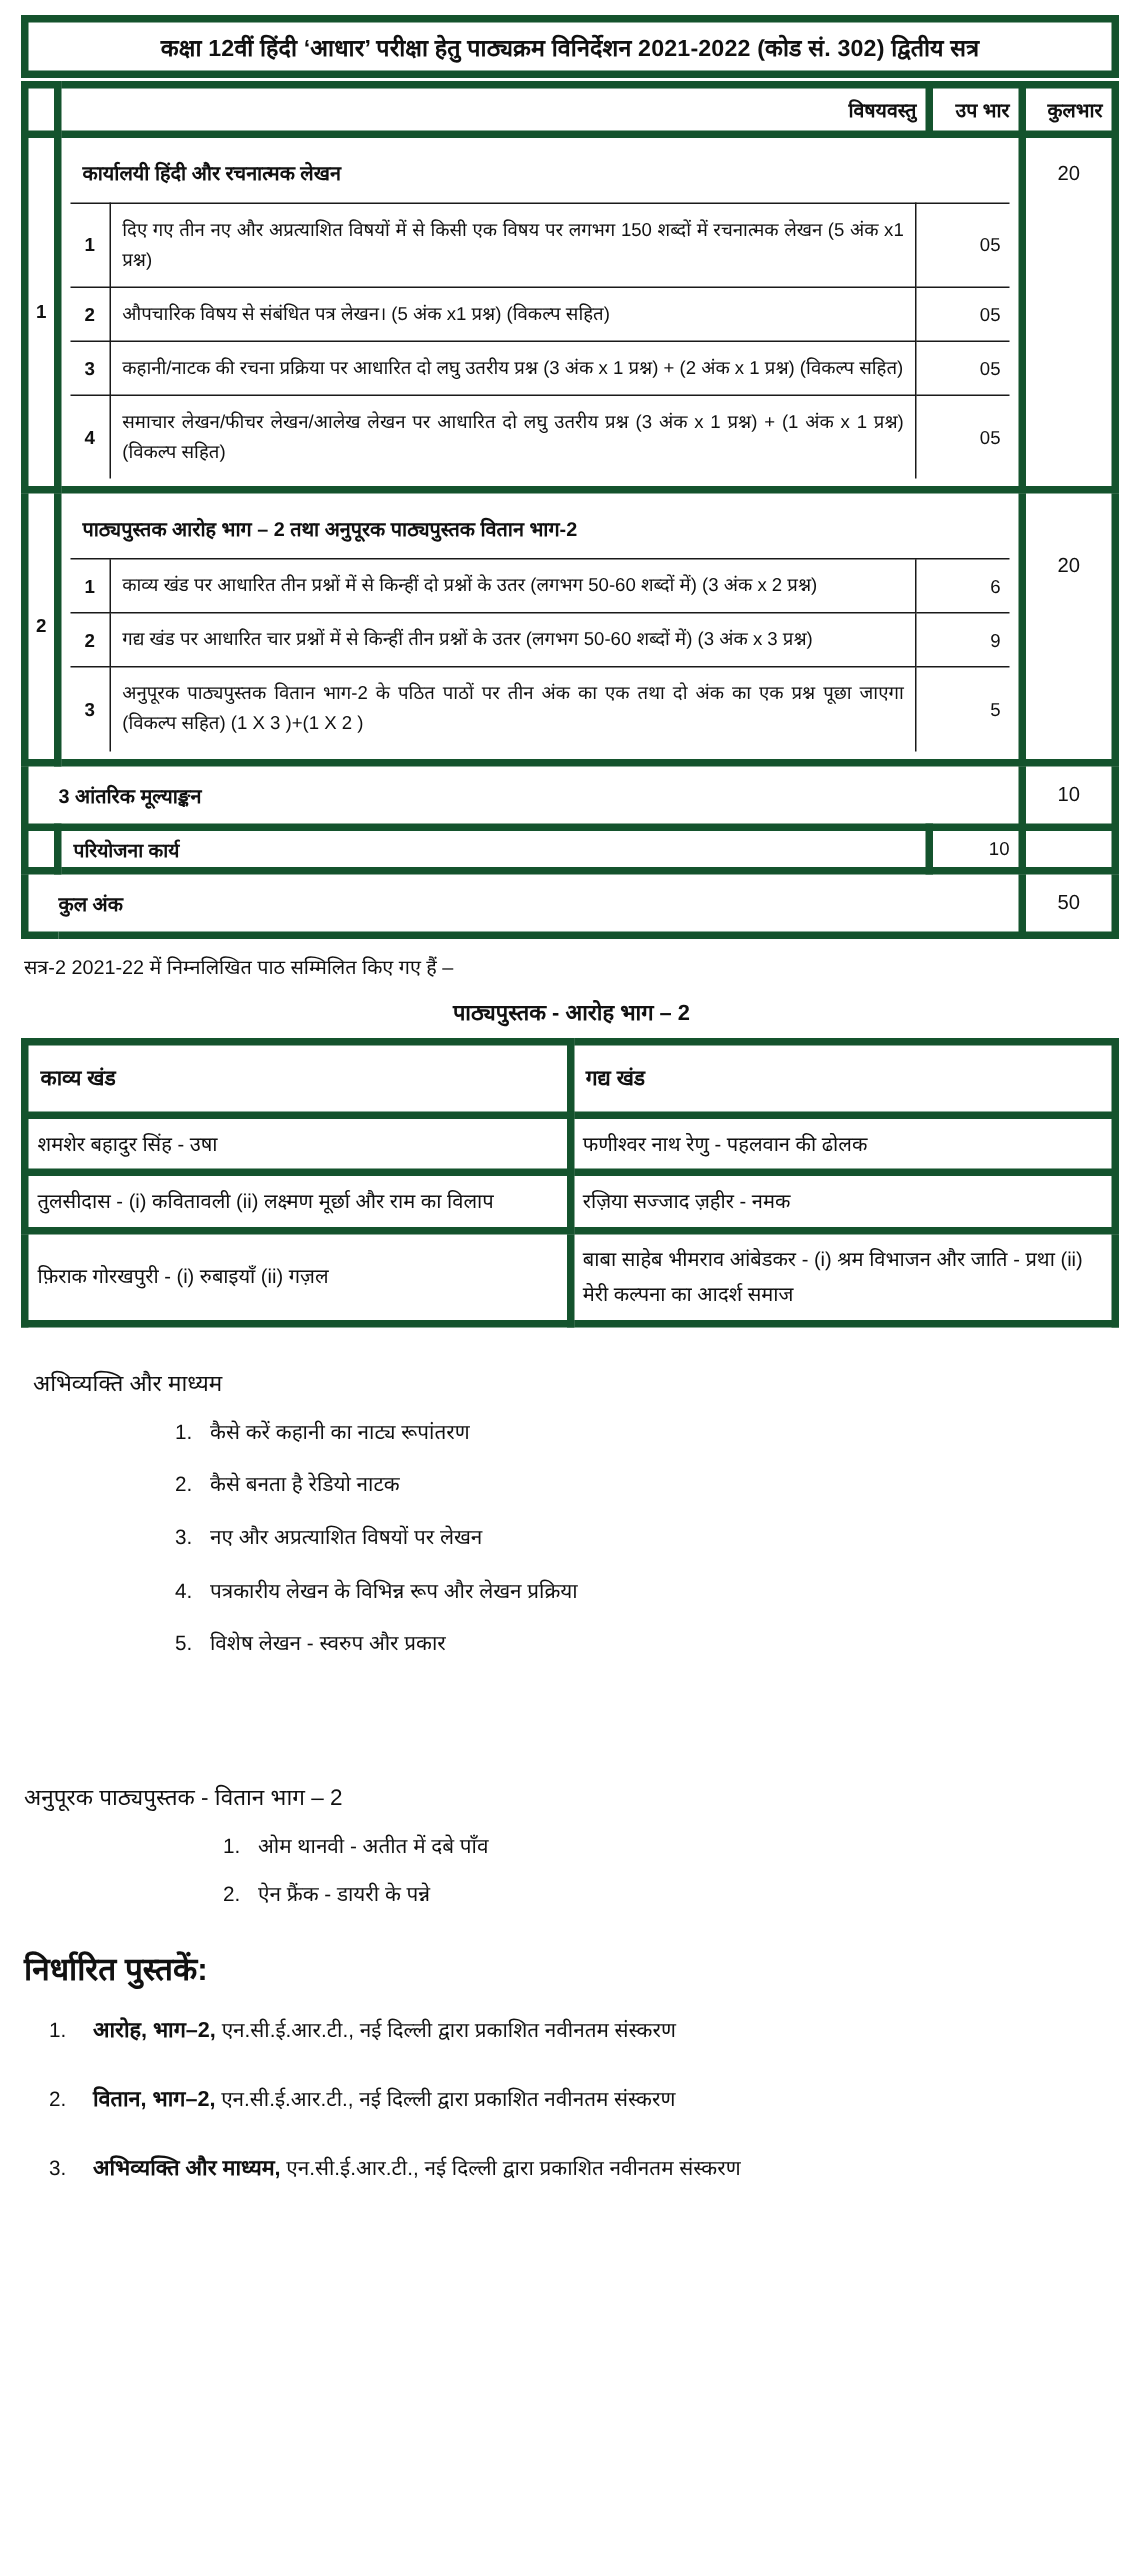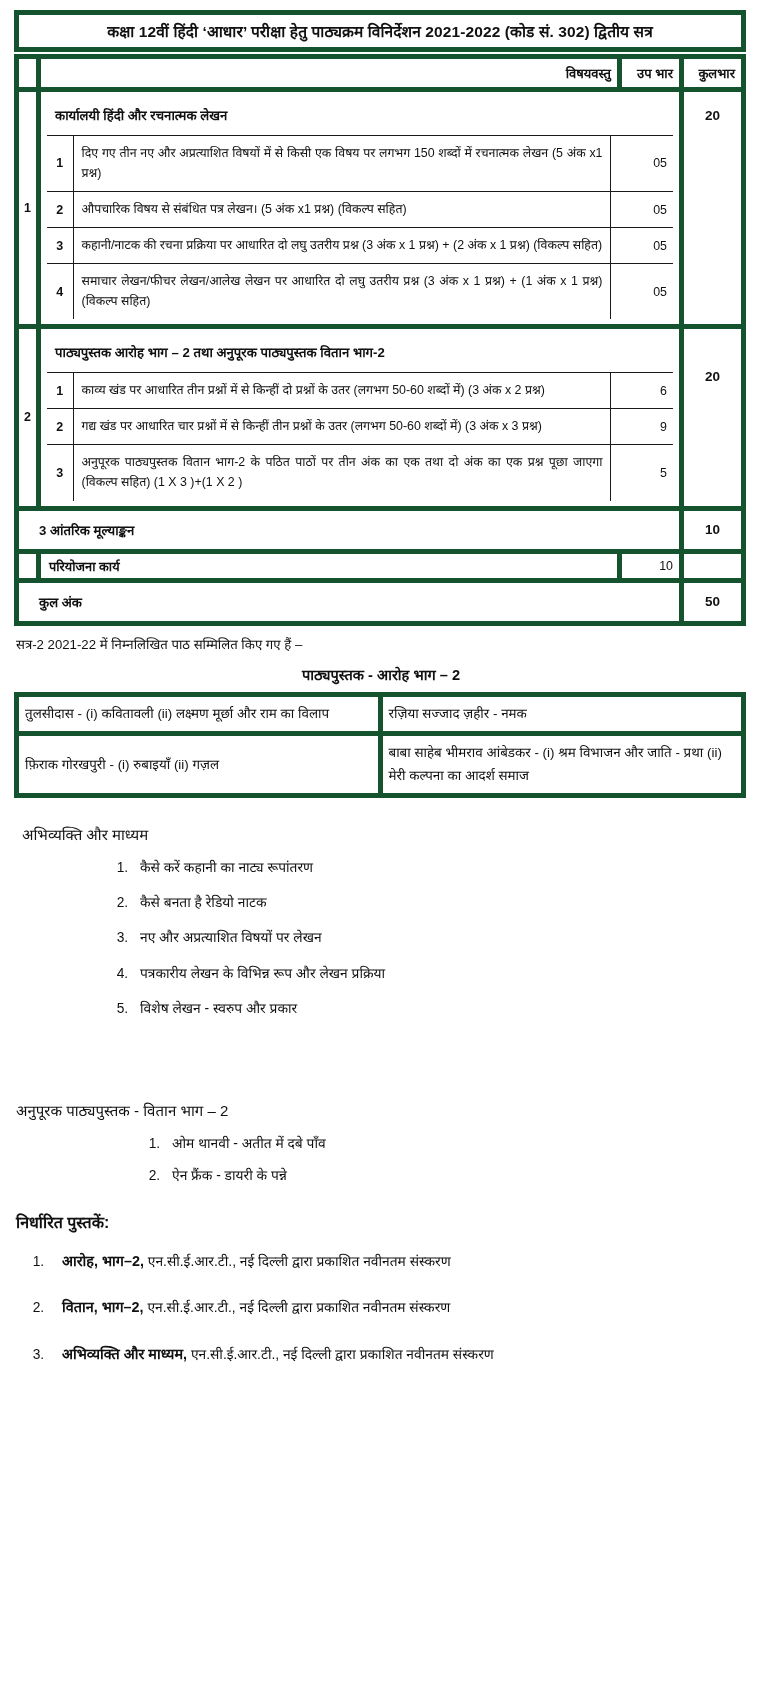--- a/index.html
+++ b/index.html
@@ -78,21 +78,21 @@
     line-height: 1.62;
     text-align: justify;
     padding: 7px 8px 8px 8px;
   }
   .blueprint td.mark-cell {
     text-align: right;
     font-size: 12.4px;
   }
   .blueprint td.total-cell {
     text-align: center;
-    font-weight: bold;
+    font-weight: normal;
     font-size: 13.5px;
   }
   .blueprint td.wide-title {
     font-weight: bold;
     font-size: 13.2px;
     padding: 10px 20px;
   }
   .blueprint td.plain-bold {
     font-weight: bold;
     font-size: 12.8px;
@@ -167,21 +167,21 @@
   }
   ol.num-list.indent-more {
     padding-left: 150px;
   }
   ol.num-list.indent-more li {
     margin-bottom: 12px;
   }
 
   
   .books-title {
-    font-size: 16px;
+    font-size: 21px;
     font-weight: bold;
     margin: 26px 0 18px 2px;
   }
   ol.books {
     margin: 0;
     padding: 0 0 0 34px;
     list-style-type: decimal;
     font-size: 13.8px;
   }
   ol.books li {
@@ -316,20 +316,28 @@
   <div class="note-line">सत्र-2   2021-22 में निम्नलिखित पाठ सम्मिलित किए गए हैं –</div>
 
   <div class="sub-heading">पाठ्यपुस्तक - आरोह भाग – 2</div>
 
   <table class="doc-table khand">
     <colgroup>
         <col class="c1">
         <col class="c2">
       </colgroup>
     <tbody>
+        <tr>
+      <td class="khand-head">काव्य खंड</td>
+      <td class="khand-head">गद्य खंड</td>
+    </tr>
+    <tr>
+      <td>शमशेर बहादुर सिंह - उषा</td>
+      <td>फणीश्वर नाथ रेणु - पहलवान की ढोलक</td>
+    </tr>
     <tr>
       <td>तुलसीदास - (i) कवितावली (ii) लक्ष्मण मूर्छा और राम का विलाप</td>
       <td>रज़िया सज्जाद ज़हीर - नमक</td>
     </tr>
     <tr>
       <td>फ़िराक गोरखपुरी - (i) रुबाइयाँ (ii) गज़ल</td>
       <td>बाबा साहेब भीमराव आंबेडकर - (i) श्रम विभाजन और जाति - प्रथा (ii) मेरी कल्पना का आदर्श समाज</td>
     </tr>
   </tbody>
     </table>

